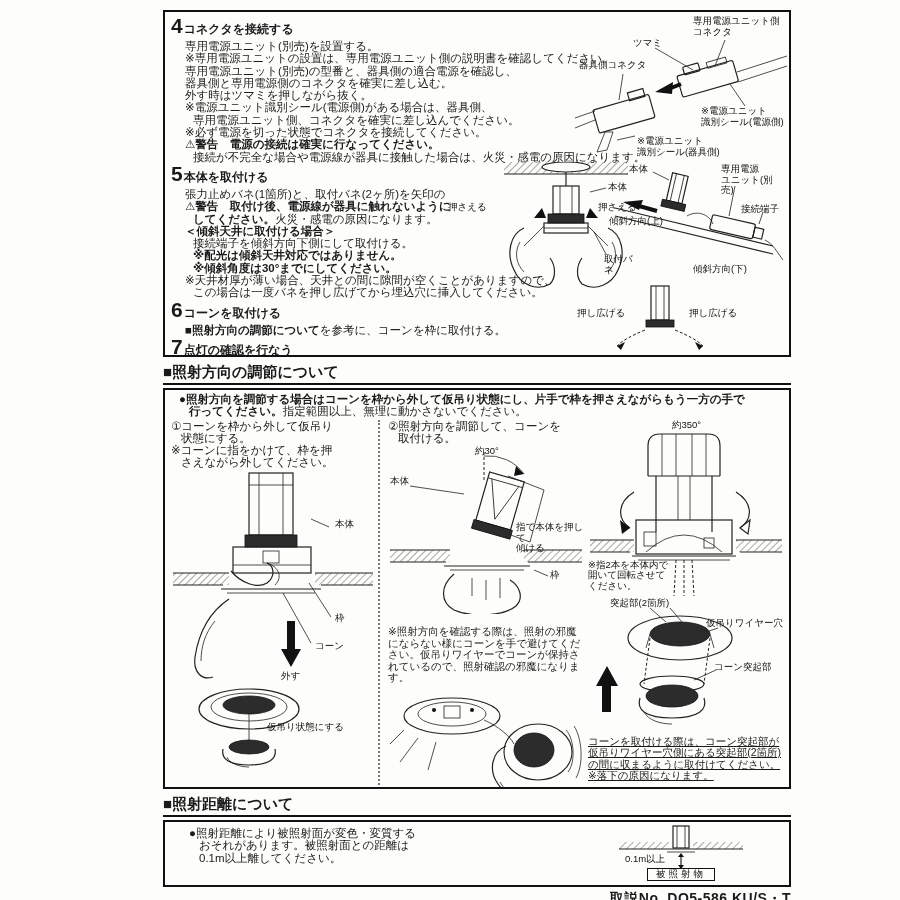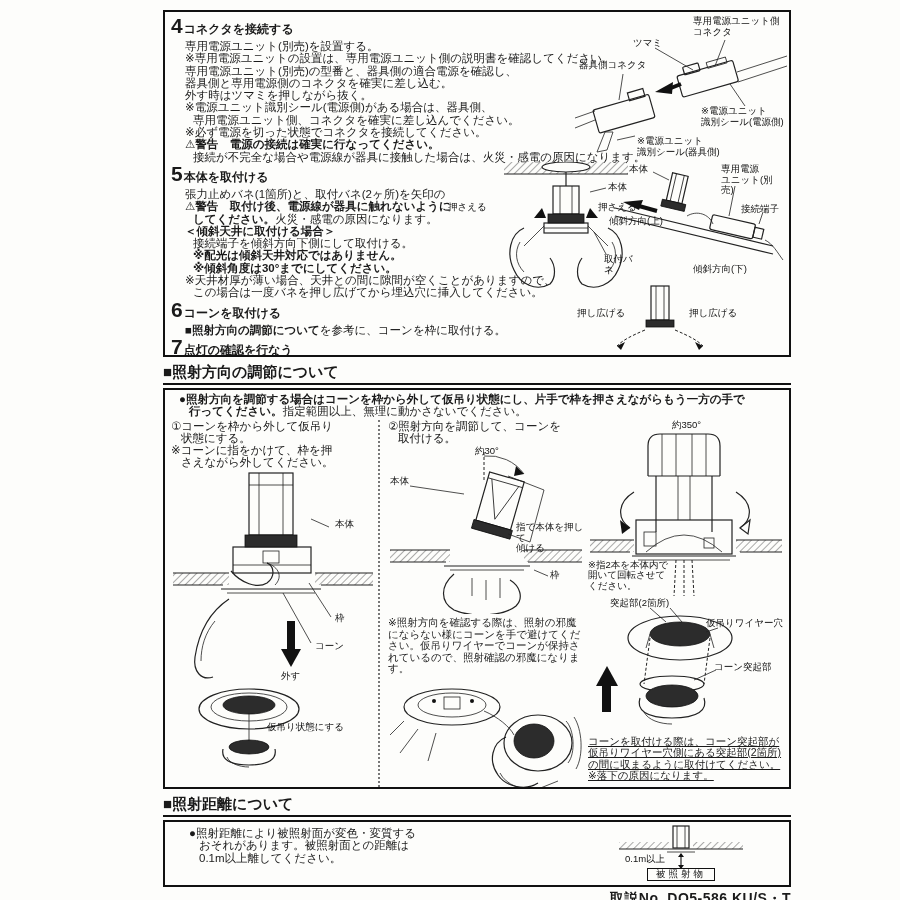--- a/index.html
+++ b/index.html
@@ -313,21 +313,21 @@
             <line class="s2" x1="112" y1="132" x2="112" y2="152"></line>
             <line class="s2" x1="22" y1="40" x2="76" y2="48"></line>
             <line class="s2" x1="146" y1="124" x2="160" y2="130"></line>
           </svg>
           <span class="lab" style="left:87px;top:0px;">約30°</span>
           <span class="lab" style="left:2px;top:30px;">本体</span>
           <span class="lab" style="left:128px;top:76px;">指で本体を押して
 傾ける</span>
           <span class="lab" style="left:162px;top:124px;">枠</span>
         </div>
-        <div class="txt small" style="margin-top:3px;">※照射方向を確認する際は、照射の邪魔にならない様にコーンを手で避けてください。仮吊りワイヤーでコーンが保持されているので、照射確認の邪魔になります。</div>
+        <div class="txt small" style="margin-top:12px;">※照射方向を確認する際は、照射の邪魔にならない様にコーンを手で避けてください。仮吊りワイヤーでコーンが保持されているので、照射確認の邪魔になります。</div>
         <div class="relwrap" style="height:118px;margin-top:2px;">
           <svg width="196" height="118" viewBox="0 0 196 118">
             <ellipse class="s" cx="64" cy="30" rx="48" ry="18"></ellipse>
             <ellipse class="s2" cx="64" cy="28" rx="34" ry="12"></ellipse>
             <rect class="s2" x="56" y="20" width="16" height="12"></rect>
             <circle class="f" cx="46" cy="24" r="2"></circle>
             <circle class="f" cx="84" cy="24" r="2"></circle>
             <line class="s2" x1="30" y1="52" x2="12" y2="76"></line>
             <line class="s2" x1="48" y1="56" x2="40" y2="84"></line>
             <line class="s2" x1="16" y1="44" x2="2" y2="58"></line>

